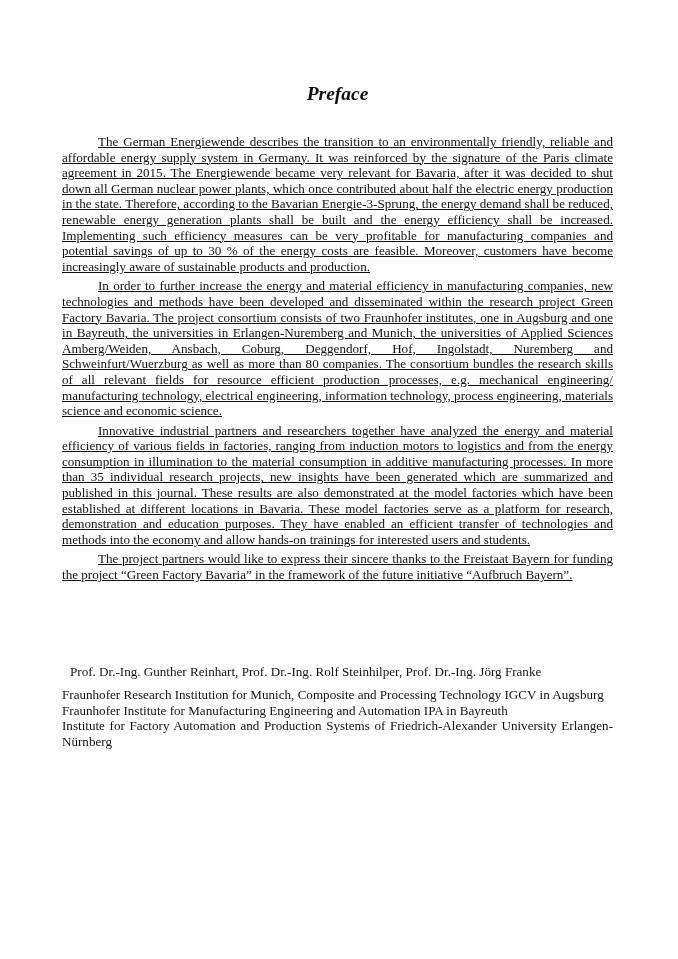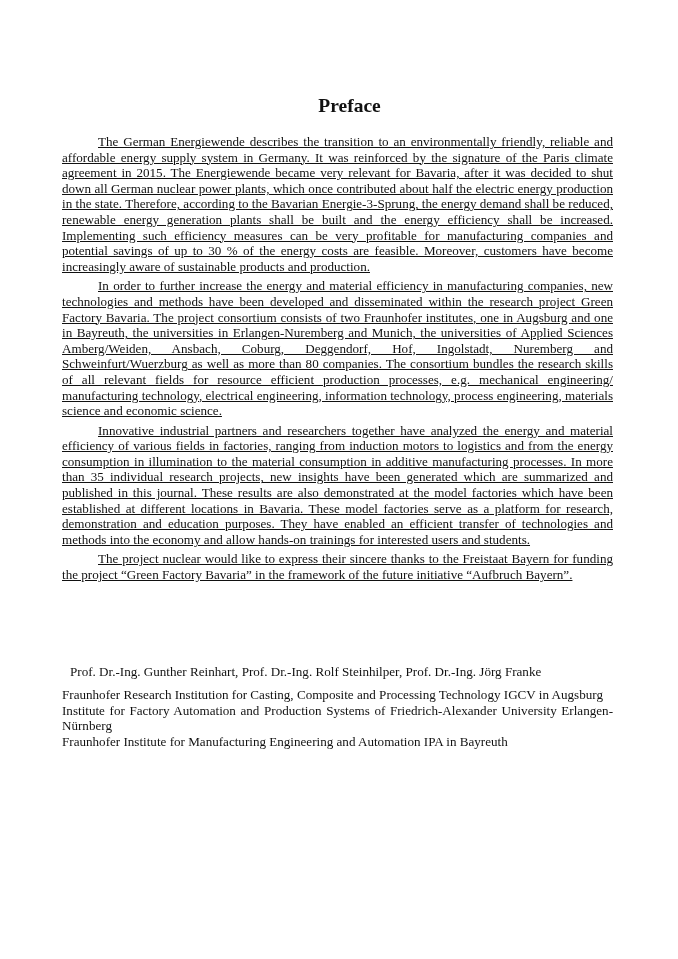--- a/index.html
+++ b/index.html
@@ -23,21 +23,22 @@
     }
     .title {
       position: absolute;
       top: 82px;
       left: 0;
       width: 551px;
       text-align: center;
       font-weight: bold;
       font-size: 19.5px;
       line-height: 24px;
-      margin: 12px;
+      margin: 0;
+      font-style: italic;
     }
     .body {
       position: absolute;
       top: 134px;
       left: 0;
       width: 551px;
     }
     .para {
       margin: 0 0 4px 0;
       font-size: 13.1px;
@@ -72,23 +73,23 @@
 </head>
 <body>
 
 <div class="page">
   <h1 class="title">Preface</h1>
 
   <div class="body">
     <p class="para">The German Energiewende describes the transition to an environmentally friendly, reliable and affordable energy supply system in Germany. It was reinforced by the signature of the Paris climate agreement in 2015. The Energiewende became very relevant for Bavaria, after it was decided to shut down all German nuclear power plants, which once contributed about half the electric energy production in the state. Therefore, according to the Bavarian Energie-3-Sprung, the energy demand shall be reduced, renewable energy generation plants shall be built and the energy efficiency shall be increased. Implementing such efficiency measures can be very profitable for manufacturing companies and potential savings of up to 30 % of the energy costs are feasible. Moreover, customers have become increasingly aware of sustainable products and production.</p>
     <p class="para">In order to further increase the energy and material efficiency in manufacturing companies, new technologies and methods have been developed and disseminated within the research project Green Factory Bavaria. The project consortium consists of two Fraunhofer institutes, one in Augsburg and one in Bayreuth, the universities in Erlangen-Nuremberg and Munich, the universities of Applied Sciences Amberg/Weiden, Ansbach, Coburg, Deggendorf, Hof, Ingolstadt, Nuremberg and Schweinfurt/Wuerzburg as well as more than 80 companies. The consortium bundles the research skills of all relevant fields for resource efficient production processes, e.g. mechanical engineering/ manufacturing technology, electrical engineering, information technology, process engineering, materials science and economic science.</p>
     <p class="para">Innovative industrial partners and researchers together have analyzed the energy and material efficiency of various fields in factories, ranging from induction motors to logistics and from the energy consumption in illumination to the material consumption in additive manufacturing processes. In more than 35 individual research projects, new insights have been generated which are summarized and published in this journal. These results are also demonstrated at the model factories which have been established at different locations in Bavaria. These model factories serve as a platform for research, demonstration and education purposes. They have enabled an efficient transfer of technologies and methods into the economy and allow hands-on trainings for interested users and students.</p>
-    <p class="para">The project nuclear would like to express their sincere thanks to the Freistaat Bayern for funding the project “Green Factory Bavaria” in the framework of the future initiative “Aufbruch Bayern”.</p>
+    <p class="para">The project partners would like to express their sincere thanks to the Freistaat Bayern for funding the project “Green Factory Bavaria” in the framework of the future initiative “Aufbruch Bayern”.</p>
   </div>
 
   <p class="authors">Prof. Dr.-Ing. Gunther Reinhart, Prof. Dr.-Ing. Rolf Steinhilper, Prof. Dr.-Ing. Jörg Franke</p>
 
   <div class="affiliations">
-    <p class="aff">Fraunhofer Research Institution for Casting, Composite and Processing Technology IGCV in Augsburg</p>
+    <p class="aff">Fraunhofer Research Institution for Munich, Composite and Processing Technology IGCV in Augsburg</p>
+    <p class="aff">Fraunhofer Institute for Manufacturing Engineering and Automation IPA in Bayreuth</p>
     <p class="aff">Institute for Factory Automation and Production Systems of Friedrich-Alexander University Erlangen-Nürnberg</p>
-    <p class="aff">Fraunhofer Institute for Manufacturing Engineering and Automation IPA in Bayreuth</p>
   </div>
 </div>
 
 </body></html>

